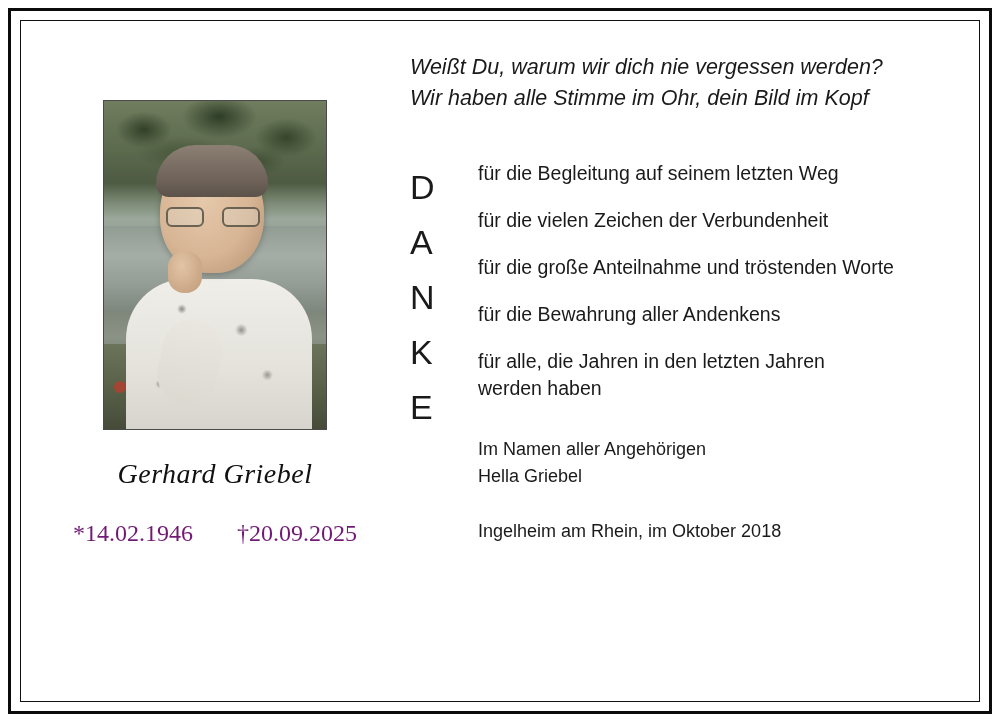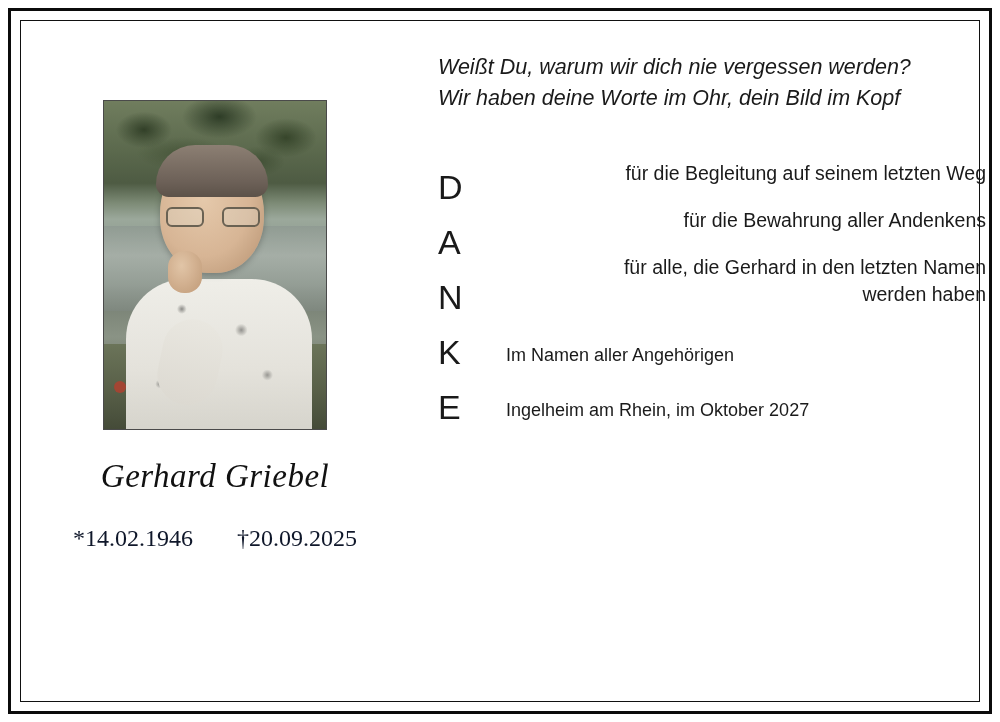--- a/index.html
+++ b/index.html
@@ -155,36 +155,36 @@
     width: 12px; height: 12px;
     border-radius: 50%;
     background: #b2402e;
     opacity: 0.9;
   }
 
   .deceased-name {
     margin-top: 28px;
     font-family: "Liberation Serif", serif;
     font-style: italic;
-    font-size: 33px;
+    font-size: 28px;
     color: #111;
     letter-spacing: 0.5px;
   }
   .dates {
     margin-top: 30px;
     font-family: "Liberation Serif", serif;
     font-size: 24px;
-    color: #0f172a;
+    color: #701a75;
   }
   .dates .birth { margin-right: 38px; }
 
   
   .right-col {
     position: absolute;
-    left: 438px;
+    left: 410px;
     top: 52px;
     width: 548px;
   }
   .verse {
     font-style: italic;
     font-size: 21.5px;
     line-height: 31px;
     color: #1a1a1a;
     width: 530px;
   }
@@ -202,21 +202,21 @@
     line-height: 55px;
     letter-spacing: 1px;
   }
   .danke-column span { display: block; text-align: left; }
   .thanks-lines {
     margin-left: 68px;
     font-size: 19.5px;
     line-height: 27px;
     color: #1a1a1a;
   }
-  .thanks-lines .t-item { margin-bottom: 20px; text-align: right; }
+  .thanks-lines .t-item { margin-bottom: 20px; }
   .thanks-lines .t-item:last-child { margin-bottom: 0; }
   .thanks-lines .t-item div { white-space: nowrap; }
   .closing {
     margin-left: 68px;
     margin-top: 34px;
     font-size: 18px;
     line-height: 27px;
     color: #1a1a1a;
   }
   .closing .place { margin-top: 28px; }
@@ -246,44 +246,51 @@
     <div class="deceased-name">Gerhard Griebel</div>
     <div class="dates">
       <span class="birth">*14.02.1946</span>
       <span class="death">†20.09.2025</span>
     </div>
   </div>
 
   <div class="right-col">
     <div class="verse">
       <div>Weißt Du, warum wir dich nie vergessen werden?</div>
-      <div>Wir haben deine Worte im Ohr, dein Bild im Kopf</div>
+      <div>Wir haben alle Stimme im Ohr, dein Bild im Kopf</div>
     </div>
 
     <div class="thanks-block">
       <div class="danke-column">
         <span>D</span>
         <span>A</span>
         <span>N</span>
         <span>K</span>
         <span>E</span>
       </div>
 
       <div class="thanks-lines">
         <div class="t-item">
           <div>für die Begleitung auf seinem letzten Weg</div>
         </div>
         <div class="t-item">
+          <div>für die vielen Zeichen der Verbundenheit</div>
+        </div>
+        <div class="t-item">
+          <div>für die große Anteilnahme und tröstenden Worte</div>
+        </div>
+        <div class="t-item">
           <div>für die Bewahrung aller Andenkens</div>
         </div>
         <div class="t-item">
-          <div>für alle, die Gerhard in den letzten Namen</div>
+          <div>für alle, die Jahren in den letzten Jahren</div>
           <div>werden haben</div>
         </div>
       </div>
 
       <div class="closing">
         <div>Im Namen aller Angehörigen</div>
-        <div class="place">Ingelheim am Rhein, im Oktober 2027</div>
+        <div>Hella Griebel</div>
+        <div class="place">Ingelheim am Rhein, im Oktober 2018</div>
       </div>
     </div>
   </div>
 </div>
 
 </body></html>

